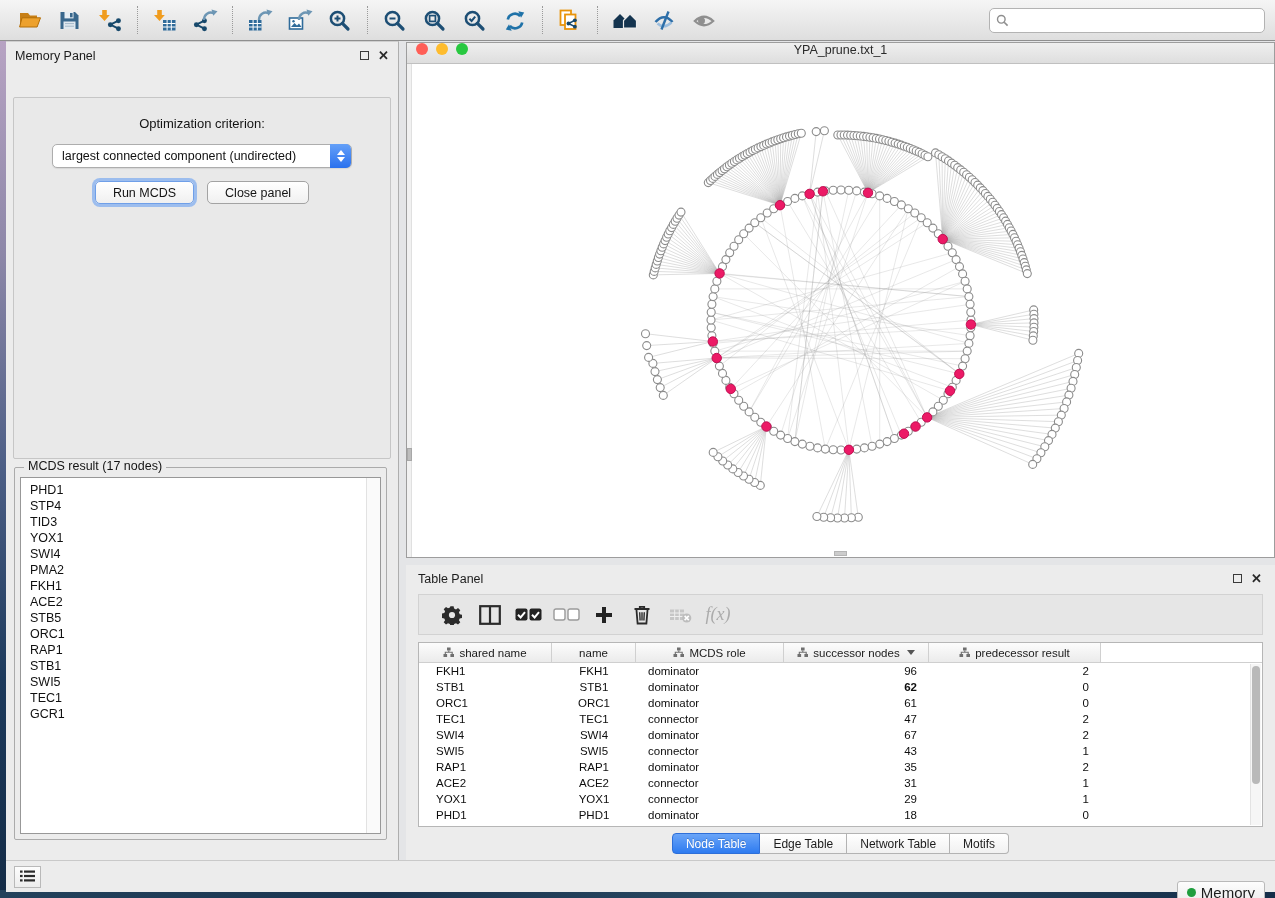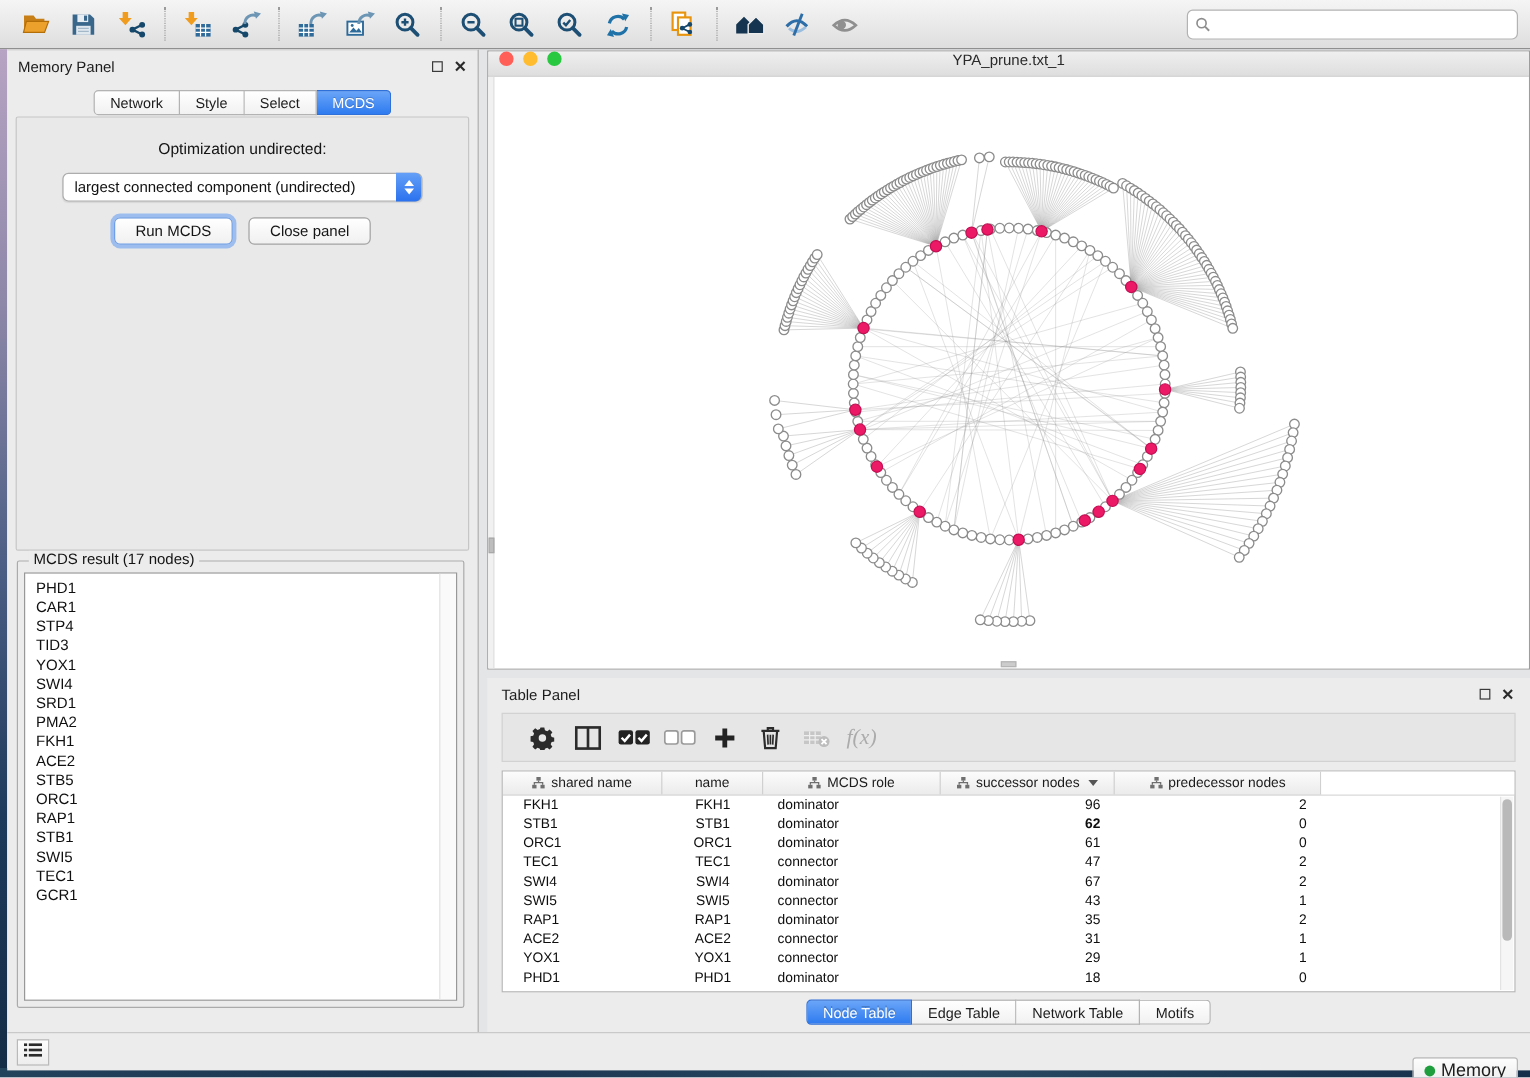--- a/index.html
+++ b/index.html
@@ -276,55 +276,45 @@
   <div class="wall-b"></div>
 
   <div class="cp">
     <div class="panel-title">
       <span>Memory Panel</span>
       <span class="win-glyphs">
         <span class="g-float"></span>
         <span class="g-close">✕</span>
       </span>
     </div>
-    <div class="seg-row cp-tabs">
-        <div class="seg" id="cp-tabs">
-          <div class="seg-btn">Network</div>
-          <div class="seg-btn">Style</div>
-          <div class="seg-btn">Select</div>
-          <div class="seg-btn active">MCDS</div>
-        </div>
-      </div>
 
     <div class="cp-box">
-      <div class="opt-label">Optimization undirected:</div>
+      <div class="opt-label">Optimization criterion:</div>
       <div class="dropdown">
         <span>largest connected component (undirected)</span>
         <span class="dd-cap">
             <span class="dd-up"></span>
             <span class="dd-dn"></span>
           </span>
       </div>
       <div class="btn-row">
         <button class="pbtn focused">Run MCDS</button>
         <button class="pbtn">Close panel</button>
       </div>
     </div>
 
     <div class="mcds-fs">
       <span class="mcds-legend">MCDS result (17 nodes)</span>
       <div class="mcds-list">
         <div class="mcds-items" id="mcds-items">
             <div class="mcds-item">PHD1</div>
-            <div class="mcds-item">CAR1</div>
             <div class="mcds-item">STP4</div>
             <div class="mcds-item">TID3</div>
             <div class="mcds-item">YOX1</div>
             <div class="mcds-item">SWI4</div>
-            <div class="mcds-item">SRD1</div>
             <div class="mcds-item">PMA2</div>
             <div class="mcds-item">FKH1</div>
             <div class="mcds-item">ACE2</div>
             <div class="mcds-item">STB5</div>
             <div class="mcds-item">ORC1</div>
             <div class="mcds-item">RAP1</div>
             <div class="mcds-item">STB1</div>
             <div class="mcds-item">SWI5</div>
             <div class="mcds-item">TEC1</div>
             <div class="mcds-item">GCR1</div>
@@ -1008,21 +998,21 @@
           </div>
           <div class="th" style="width: 172px;">
             <span style="display:flex">
               <svg width="11" height="11" viewBox="0 0 11 11">
                 <path d="M5.8 3.5 V5.2 M2.3 7 V5.2 H9.2 V7" stroke="#6f6f6f" fill="none" stroke-width="1.1"></path>
                 <rect x="4" y="0.5" width="3.6" height="3" fill="#6f6f6f"></rect>
                 <rect x="0.5" y="7" width="3.6" height="3" fill="#6f6f6f"></rect>
                 <rect x="7.4" y="7" width="3.6" height="3" fill="#6f6f6f"></rect>
               </svg>
             </span>
-            <span>predecessor nodes</span>
+            <span>predecessor result</span>
           </div>
           <div class="th th-fill"></div>
         </div>
       <div id="tbl-body">
           <div class="tr">
             <div class="td" style="width: 133px; padding-left: 17px;">FKH1</div>
             <div class="td" style="width: 84px; text-align: center;">FKH1</div>
             <div class="td" style="width: 148px; padding-left: 12px;">dominator</div>
             <div class="td" style="width: 145px; text-align: right; padding-right: 12px;">96</div>
             <div class="td" style="width: 172px; text-align: right; padding-right: 12px;">2</div>

